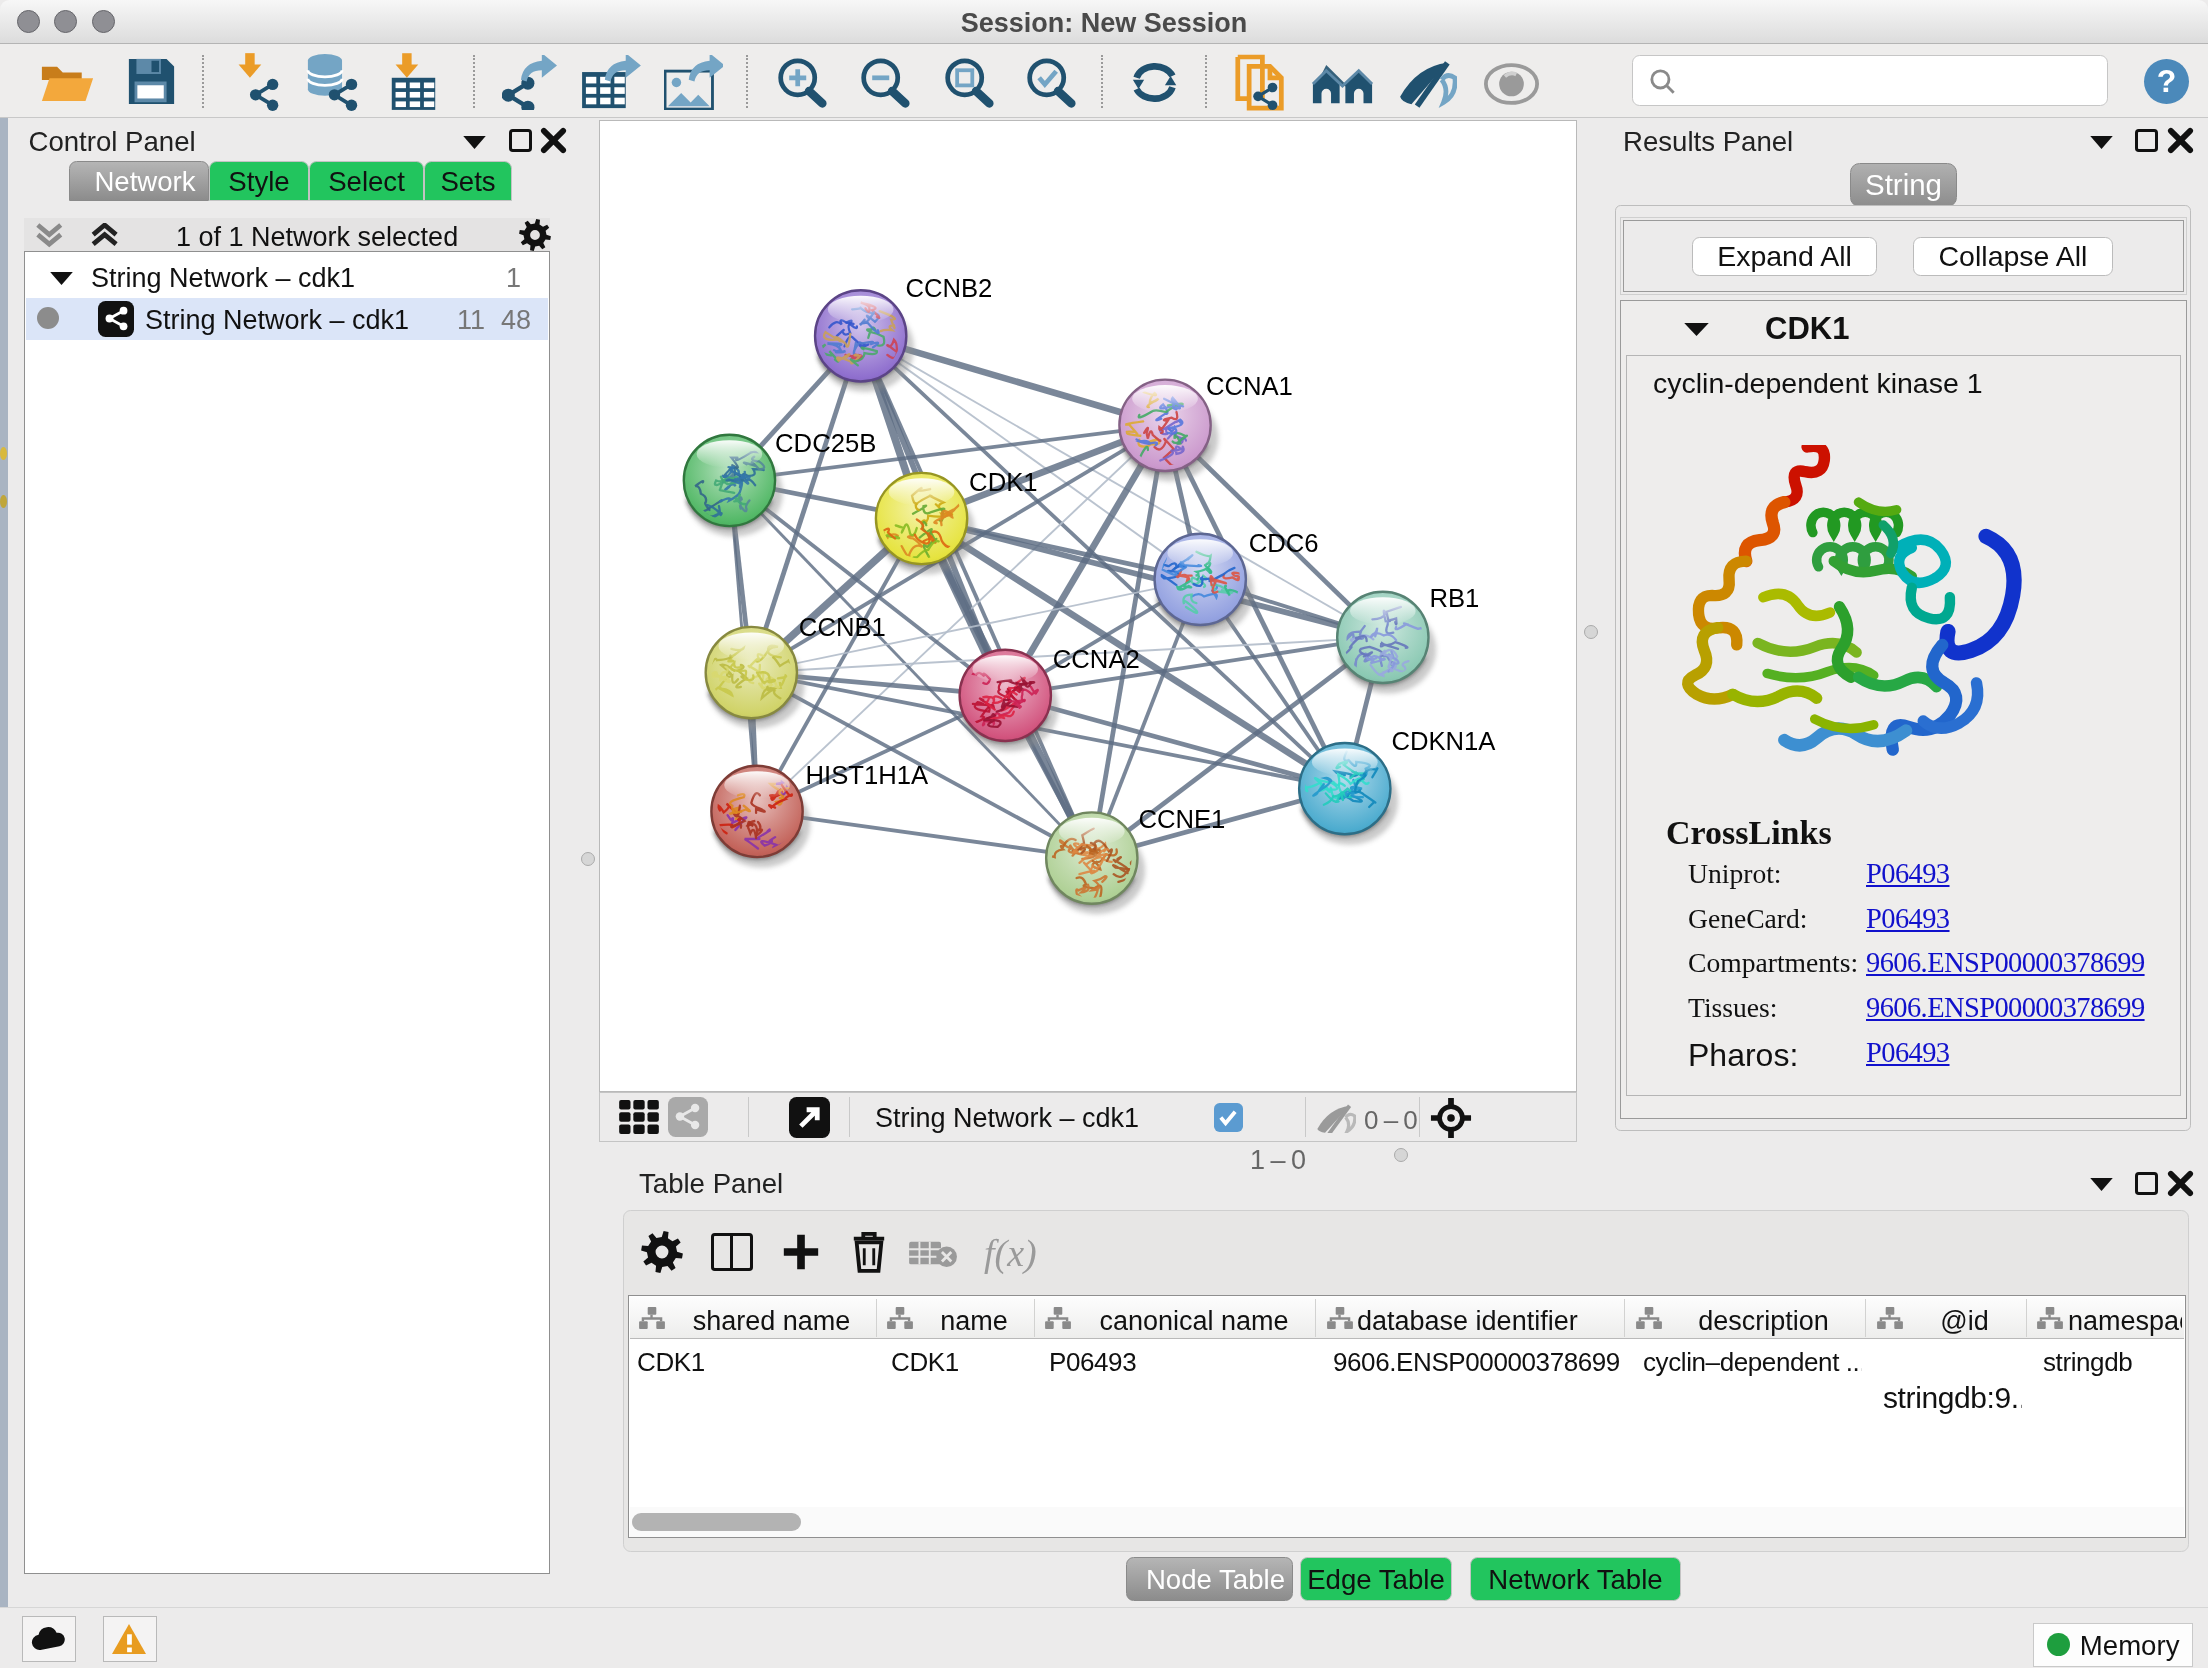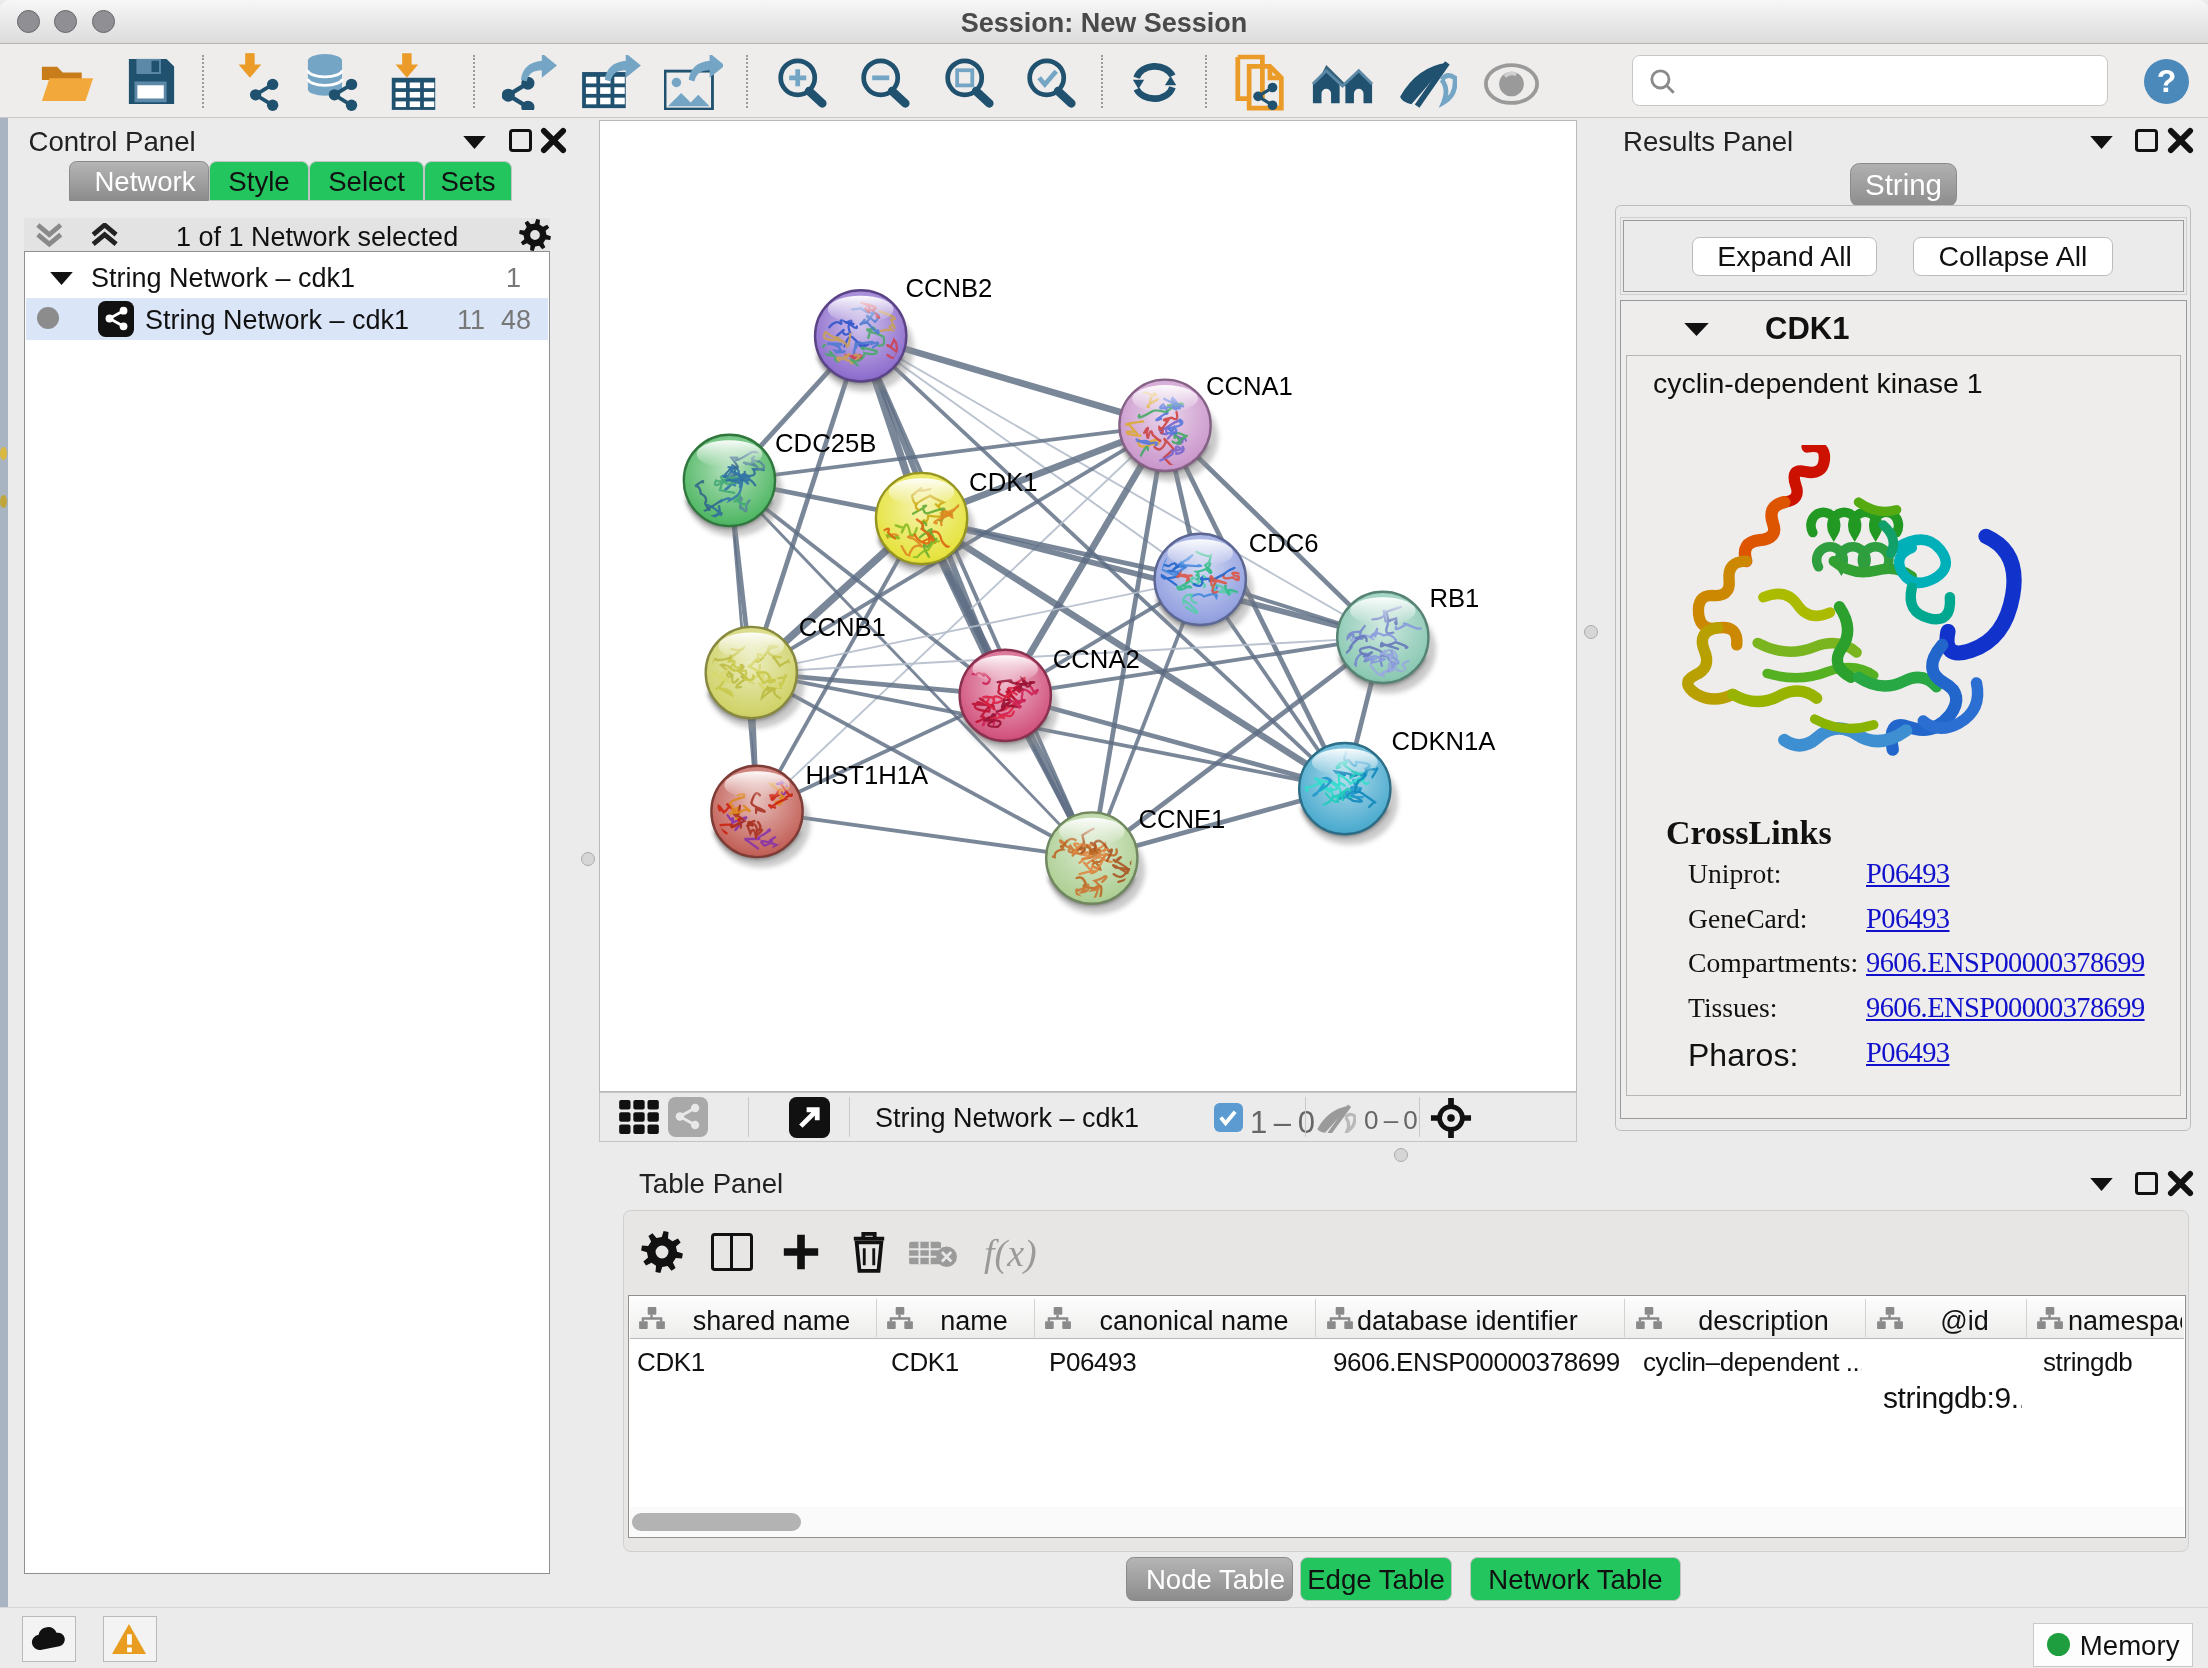--- a/index.html
+++ b/index.html
@@ -680,21 +680,21 @@
 <div class="abs" style="left:789px;top:1097px;width:41px;height:41px;background:#111;border-radius:7.6px;"></div>
 <svg class="abs" style="left:797px;top:1104px" width="26" height="26" viewBox="0 0 27 27">
     <path d="M4 23 L19 8 M10 6 h11 v11" stroke="#fff" stroke-width="5" fill="none"></path>
   </svg>
 <div class="abs" style="left:849px;top:1097px;width:0;height:40px;border-left:1.9px solid #c9c9c9;"></div>
 <div class="abs" style="left:875px;top:1103px;font-size:27px;">String Network – cdk1</div>
 <div class="abs" style="left:1214px;top:1103px;width:28.5px;height:28.5px;background:#5b9bd1;border-radius:5.7px;"></div>
 <svg class="abs" style="left:1217px;top:1107px" width="21" height="21" viewBox="0 0 22 22">
     <path d="M4 11 l5 6 l10 -12" stroke="#fff" stroke-width="4" fill="none"></path>
   </svg>
-<div class="abs" style="left:1250px;top:1105px;font-size:31px;color:#666;letter-spacing:-1px;">1 – 0</div>
+<div class="abs" style="left:1250px;top:1145px;font-size:27px;color:#666;letter-spacing:-1px;">1 – 0</div>
 <div class="abs" style="left:1305px;top:1097px;width:0;height:40px;border-left:1.9px solid #c9c9c9;"></div>
 <svg class="abs" style="left:1316px;top:1103px" width="40" height="30" viewBox="0 0 62 46">
     <path d="M2 40 Q20 8 52 4 L14 46 Q4 44 2 40 z" fill="#9a9a9a"></path>
     <path d="M52 4 L20 48" stroke="#9a9a9a" stroke-width="6"></path>
     <path d="M46 22 q8 10 2 22 q14 -8 12 -24 q-8 -6 -14 2" fill="none" stroke="#b9b9b9" stroke-width="5"></path>
   </svg>
 <div class="abs" style="left:1364px;top:1105px;font-size:26px;color:#666;letter-spacing:-1px;">0 – 0</div>
 <div class="abs" style="left:1419px;top:1097px;width:0;height:40px;border-left:1.9px solid #c9c9c9;"></div>
 <svg class="abs" style="left:1430px;top:1097px" width="42" height="42" viewBox="0 0 44 44">
     <circle cx="22" cy="22" r="12" fill="none" stroke="#111" stroke-width="5"></circle>

